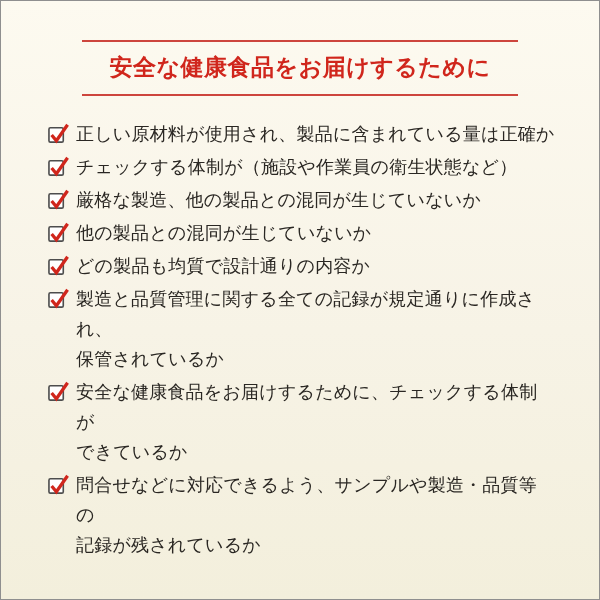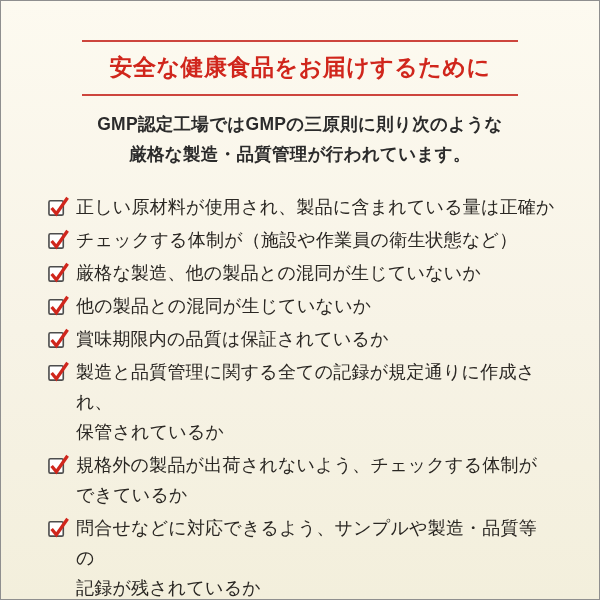--- a/index.html
+++ b/index.html
@@ -76,22 +76,20 @@
     letter-spacing: 0.2px;
   }
 </style>
 </head>
 <body>
 
 <header>
   <div class="title-box">
     <h1 class="page-title">安全な健康食品をお届けするために</h1>
   </div>
-  <p class="subtitle">GMP認定工場ではGMPの三原則に則り次のような
-厳格な製造・品質管理が行われています。</p>
 </header>
 
 <ul class="checklist">
   <li class="check-item">
     <svg class="cb" viewBox="0 0 22 22" aria-hidden="true">
         <rect x="1" y="5" width="15" height="15" rx="1.5"></rect>
         <path d="M3.8 12.5 L8.8 18.6 L20.5 1.8"></path>
       </svg>
     <span class="item-text">正しい原材料が使用され、製品に含まれている量は正確か</span>
   </li>
@@ -114,36 +112,36 @@
         <rect x="1" y="5" width="15" height="15" rx="1.5"></rect>
         <path d="M3.8 12.5 L8.8 18.6 L20.5 1.8"></path>
       </svg>
     <span class="item-text">他の製品との混同が生じていないか</span>
   </li>
   <li class="check-item">
     <svg class="cb" viewBox="0 0 22 22" aria-hidden="true">
         <rect x="1" y="5" width="15" height="15" rx="1.5"></rect>
         <path d="M3.8 12.5 L8.8 18.6 L20.5 1.8"></path>
       </svg>
-    <span class="item-text">賞味期限内の品質は保証されているか</span>
+    <span class="item-text">どの製品も均質で設計通りの内容か</span>
   </li>
   <li class="check-item">
     <svg class="cb" viewBox="0 0 22 22" aria-hidden="true">
         <rect x="1" y="5" width="15" height="15" rx="1.5"></rect>
         <path d="M3.8 12.5 L8.8 18.6 L20.5 1.8"></path>
       </svg>
     <span class="item-text">製造と品質管理に関する全ての記録が規定通りに作成され、
 保管されているか</span>
   </li>
   <li class="check-item">
     <svg class="cb" viewBox="0 0 22 22" aria-hidden="true">
         <rect x="1" y="5" width="15" height="15" rx="1.5"></rect>
         <path d="M3.8 12.5 L8.8 18.6 L20.5 1.8"></path>
       </svg>
-    <span class="item-text">規格外の製品が出荷されないよう、チェックする体制が
+    <span class="item-text">安全な健康食品をお届けするために、チェックする体制が
 できているか</span>
   </li>
   <li class="check-item">
     <svg class="cb" viewBox="0 0 22 22" aria-hidden="true">
         <rect x="1" y="5" width="15" height="15" rx="1.5"></rect>
         <path d="M3.8 12.5 L8.8 18.6 L20.5 1.8"></path>
       </svg>
     <span class="item-text">問合せなどに対応できるよう、サンプルや製造・品質等の
 記録が残されているか</span>
   </li>

